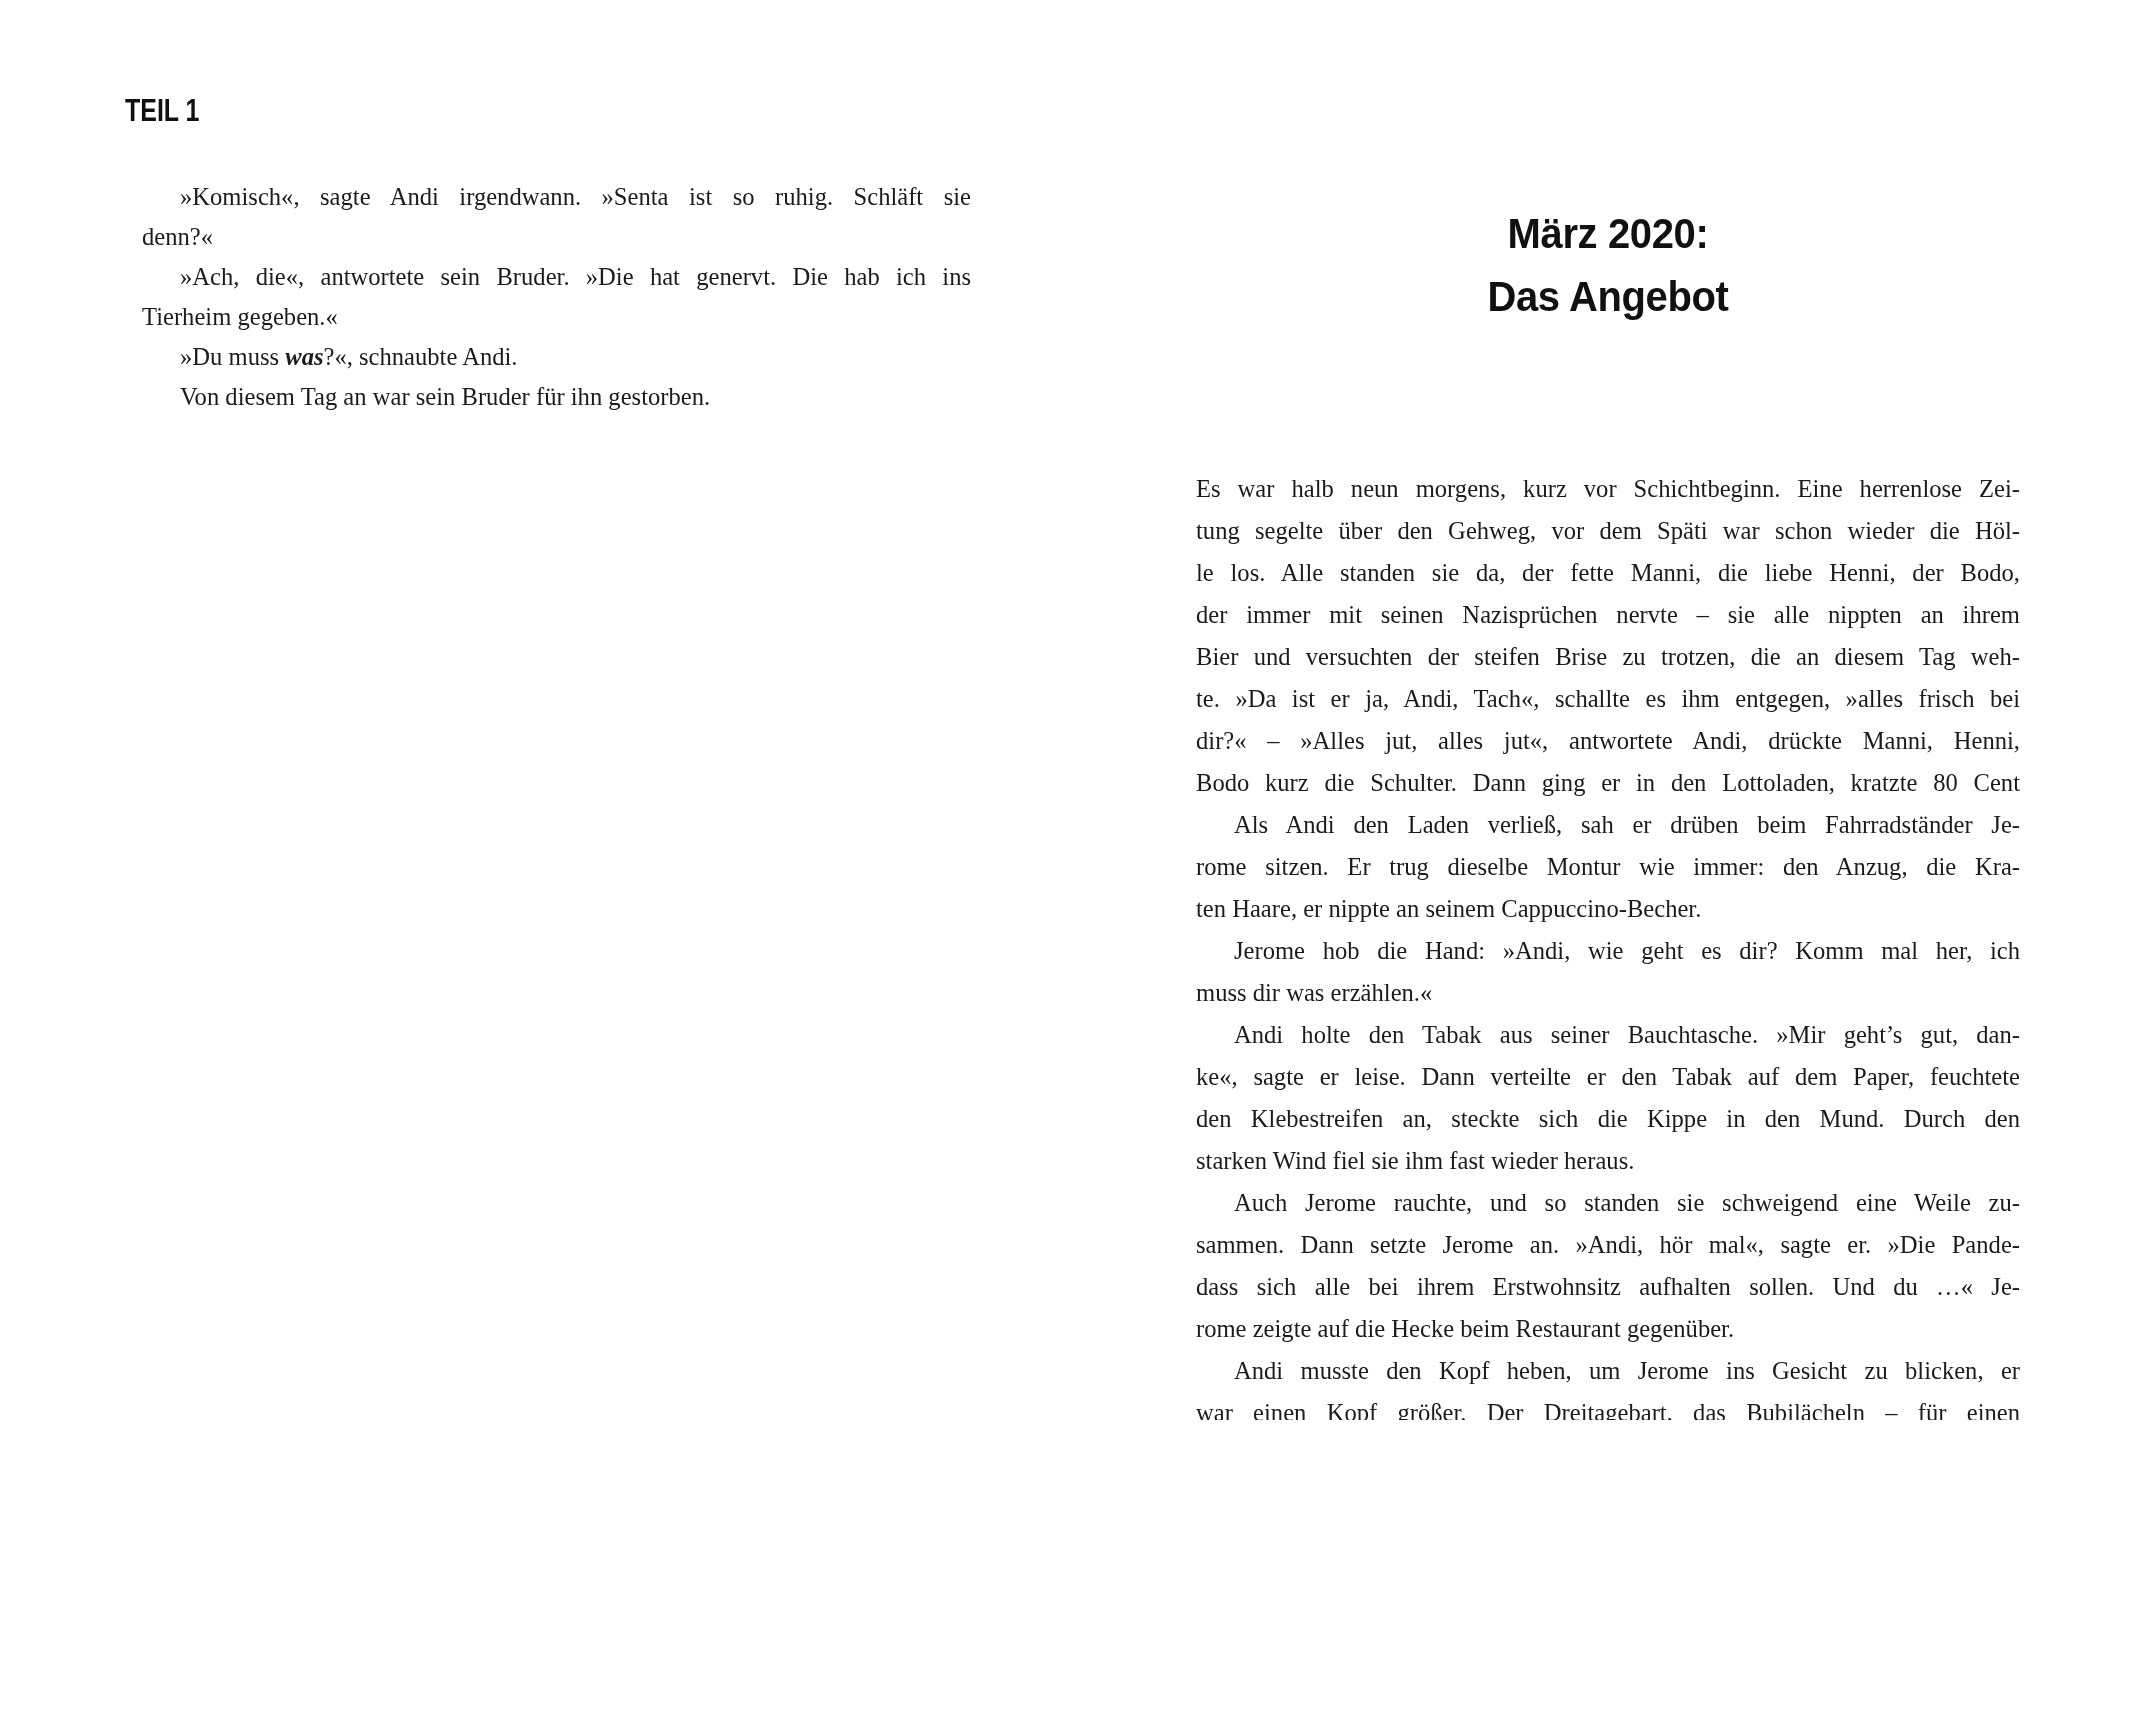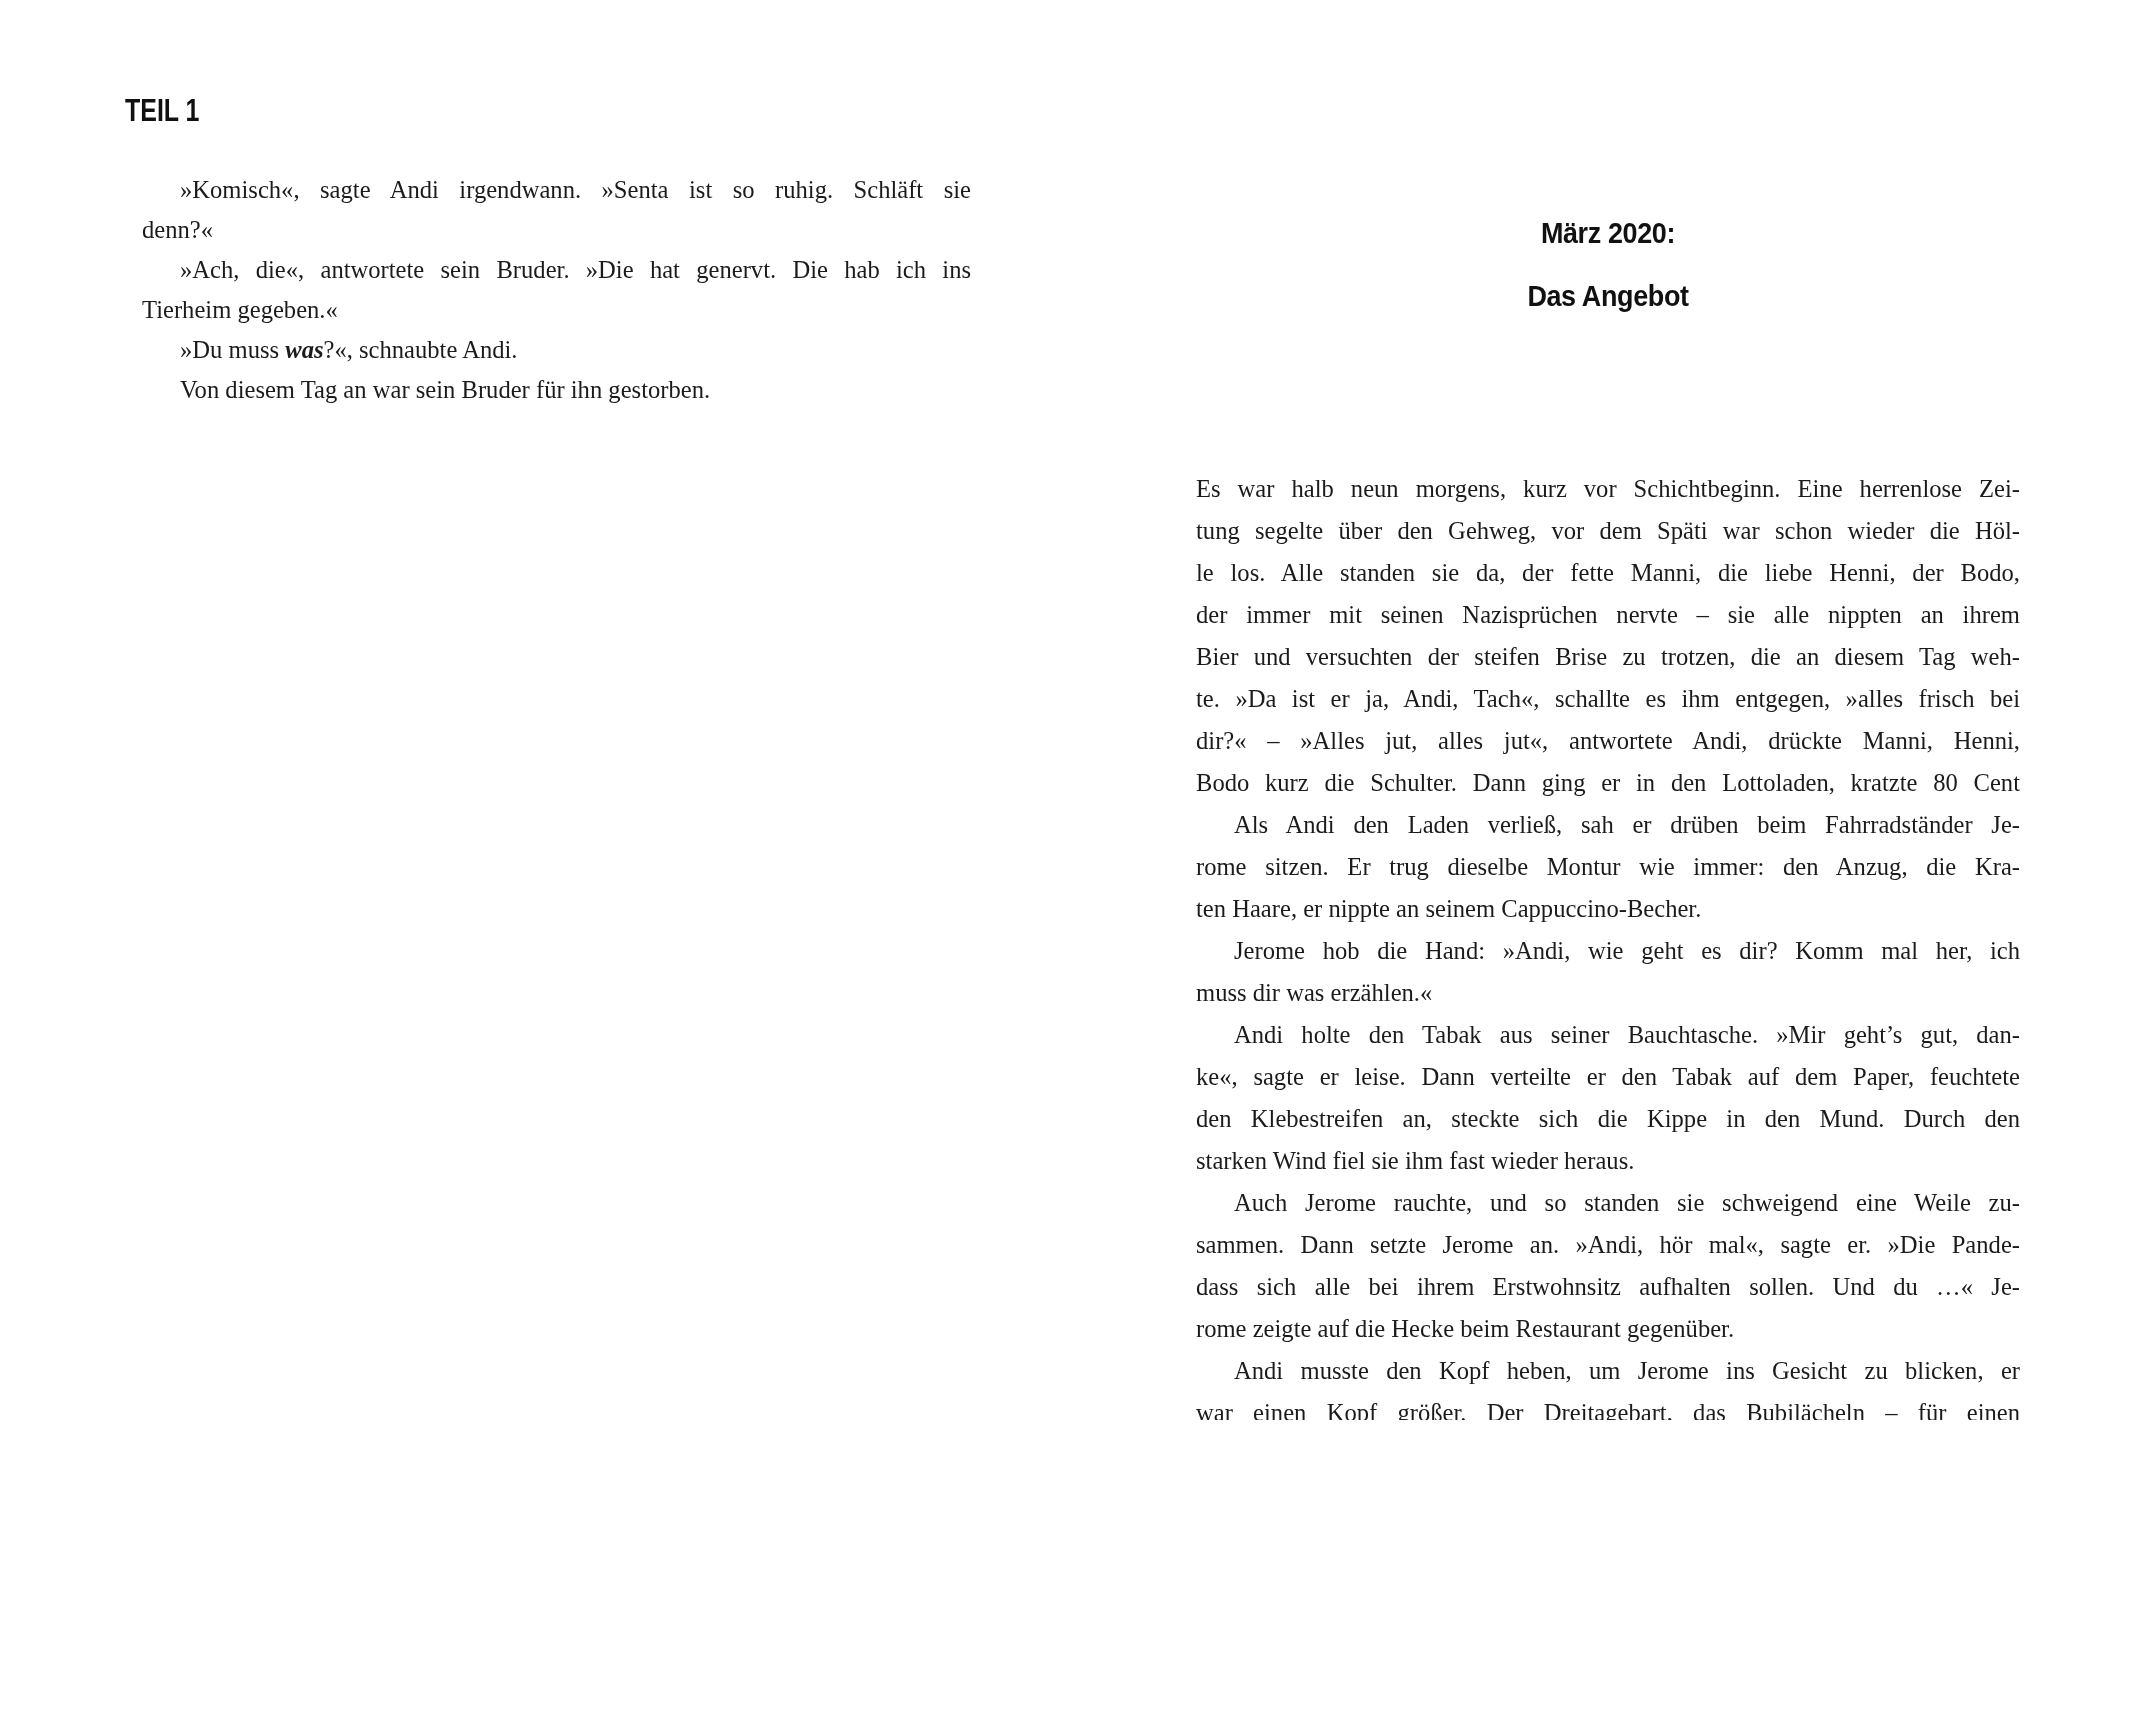--- a/index.html
+++ b/index.html
@@ -25,21 +25,21 @@
     transform-origin: left top;
     color: #111111;
   }
   .body-text {
     position: absolute;
     font-size: 24.6px;
     color: #1b1b1b;
   }
   #left-body {
     left: 142px;
-    top: 170px;
+    top: 177px;
     width: 829px;
     line-height: 40px;
   }
   #right-body {
     left: 1196px;
     top: 468px;
     width: 824px;
     line-height: 42px;
   }
   .line {
@@ -58,21 +58,21 @@
   .it { font-style: italic; font-weight: bold; }
   
   .chapter-title {
     position: absolute;
     left: 1196px;
     top: 202px;
     width: 824px;
     text-align: center;
     font-family: "Liberation Sans", sans-serif;
     font-weight: bold;
-    font-size: 29px;
+    font-size: 43px;
     line-height: 63px;
     letter-spacing: -0.4px;
     color: #111111;
   }
   .chapter-title .t-line {
     transform: scaleX(0.93);
     transform-origin: center top;
   }
   
   .pagenum {

